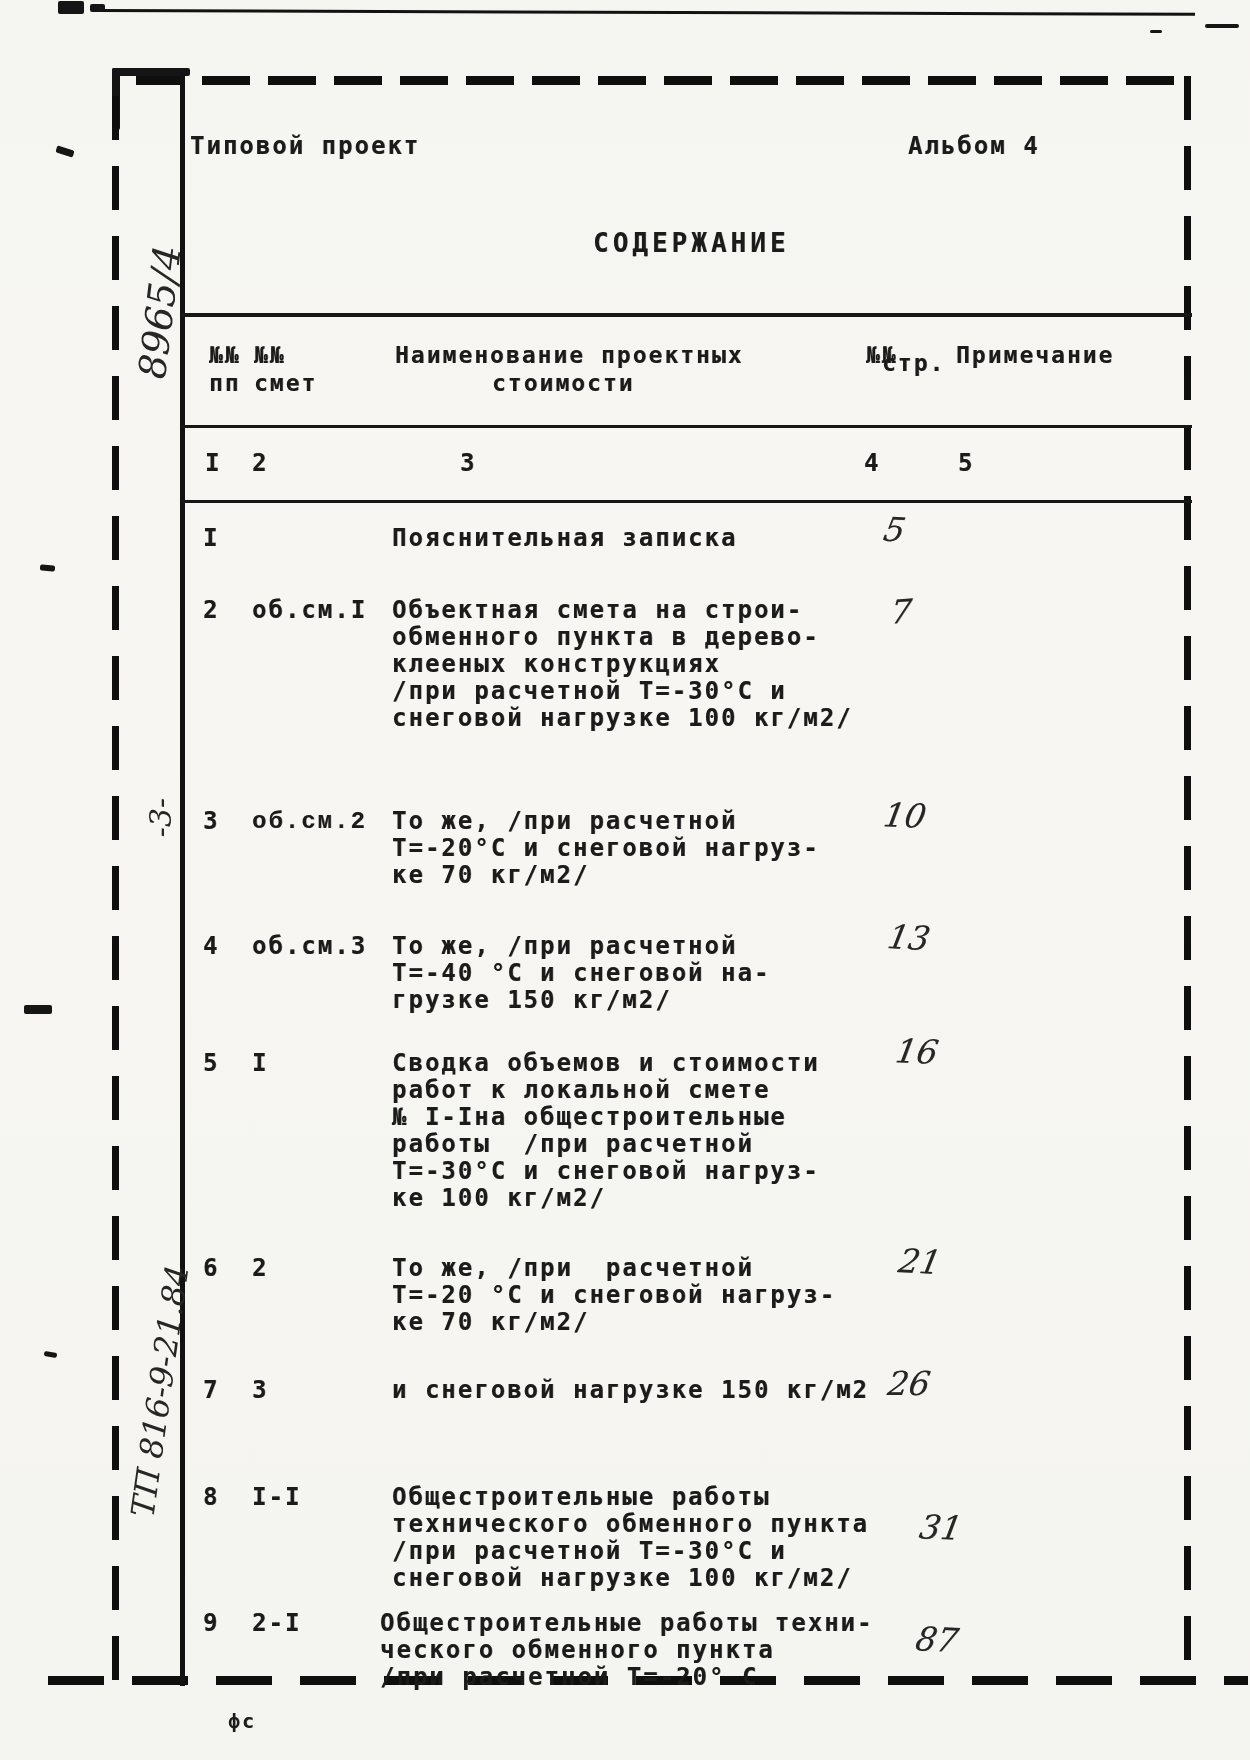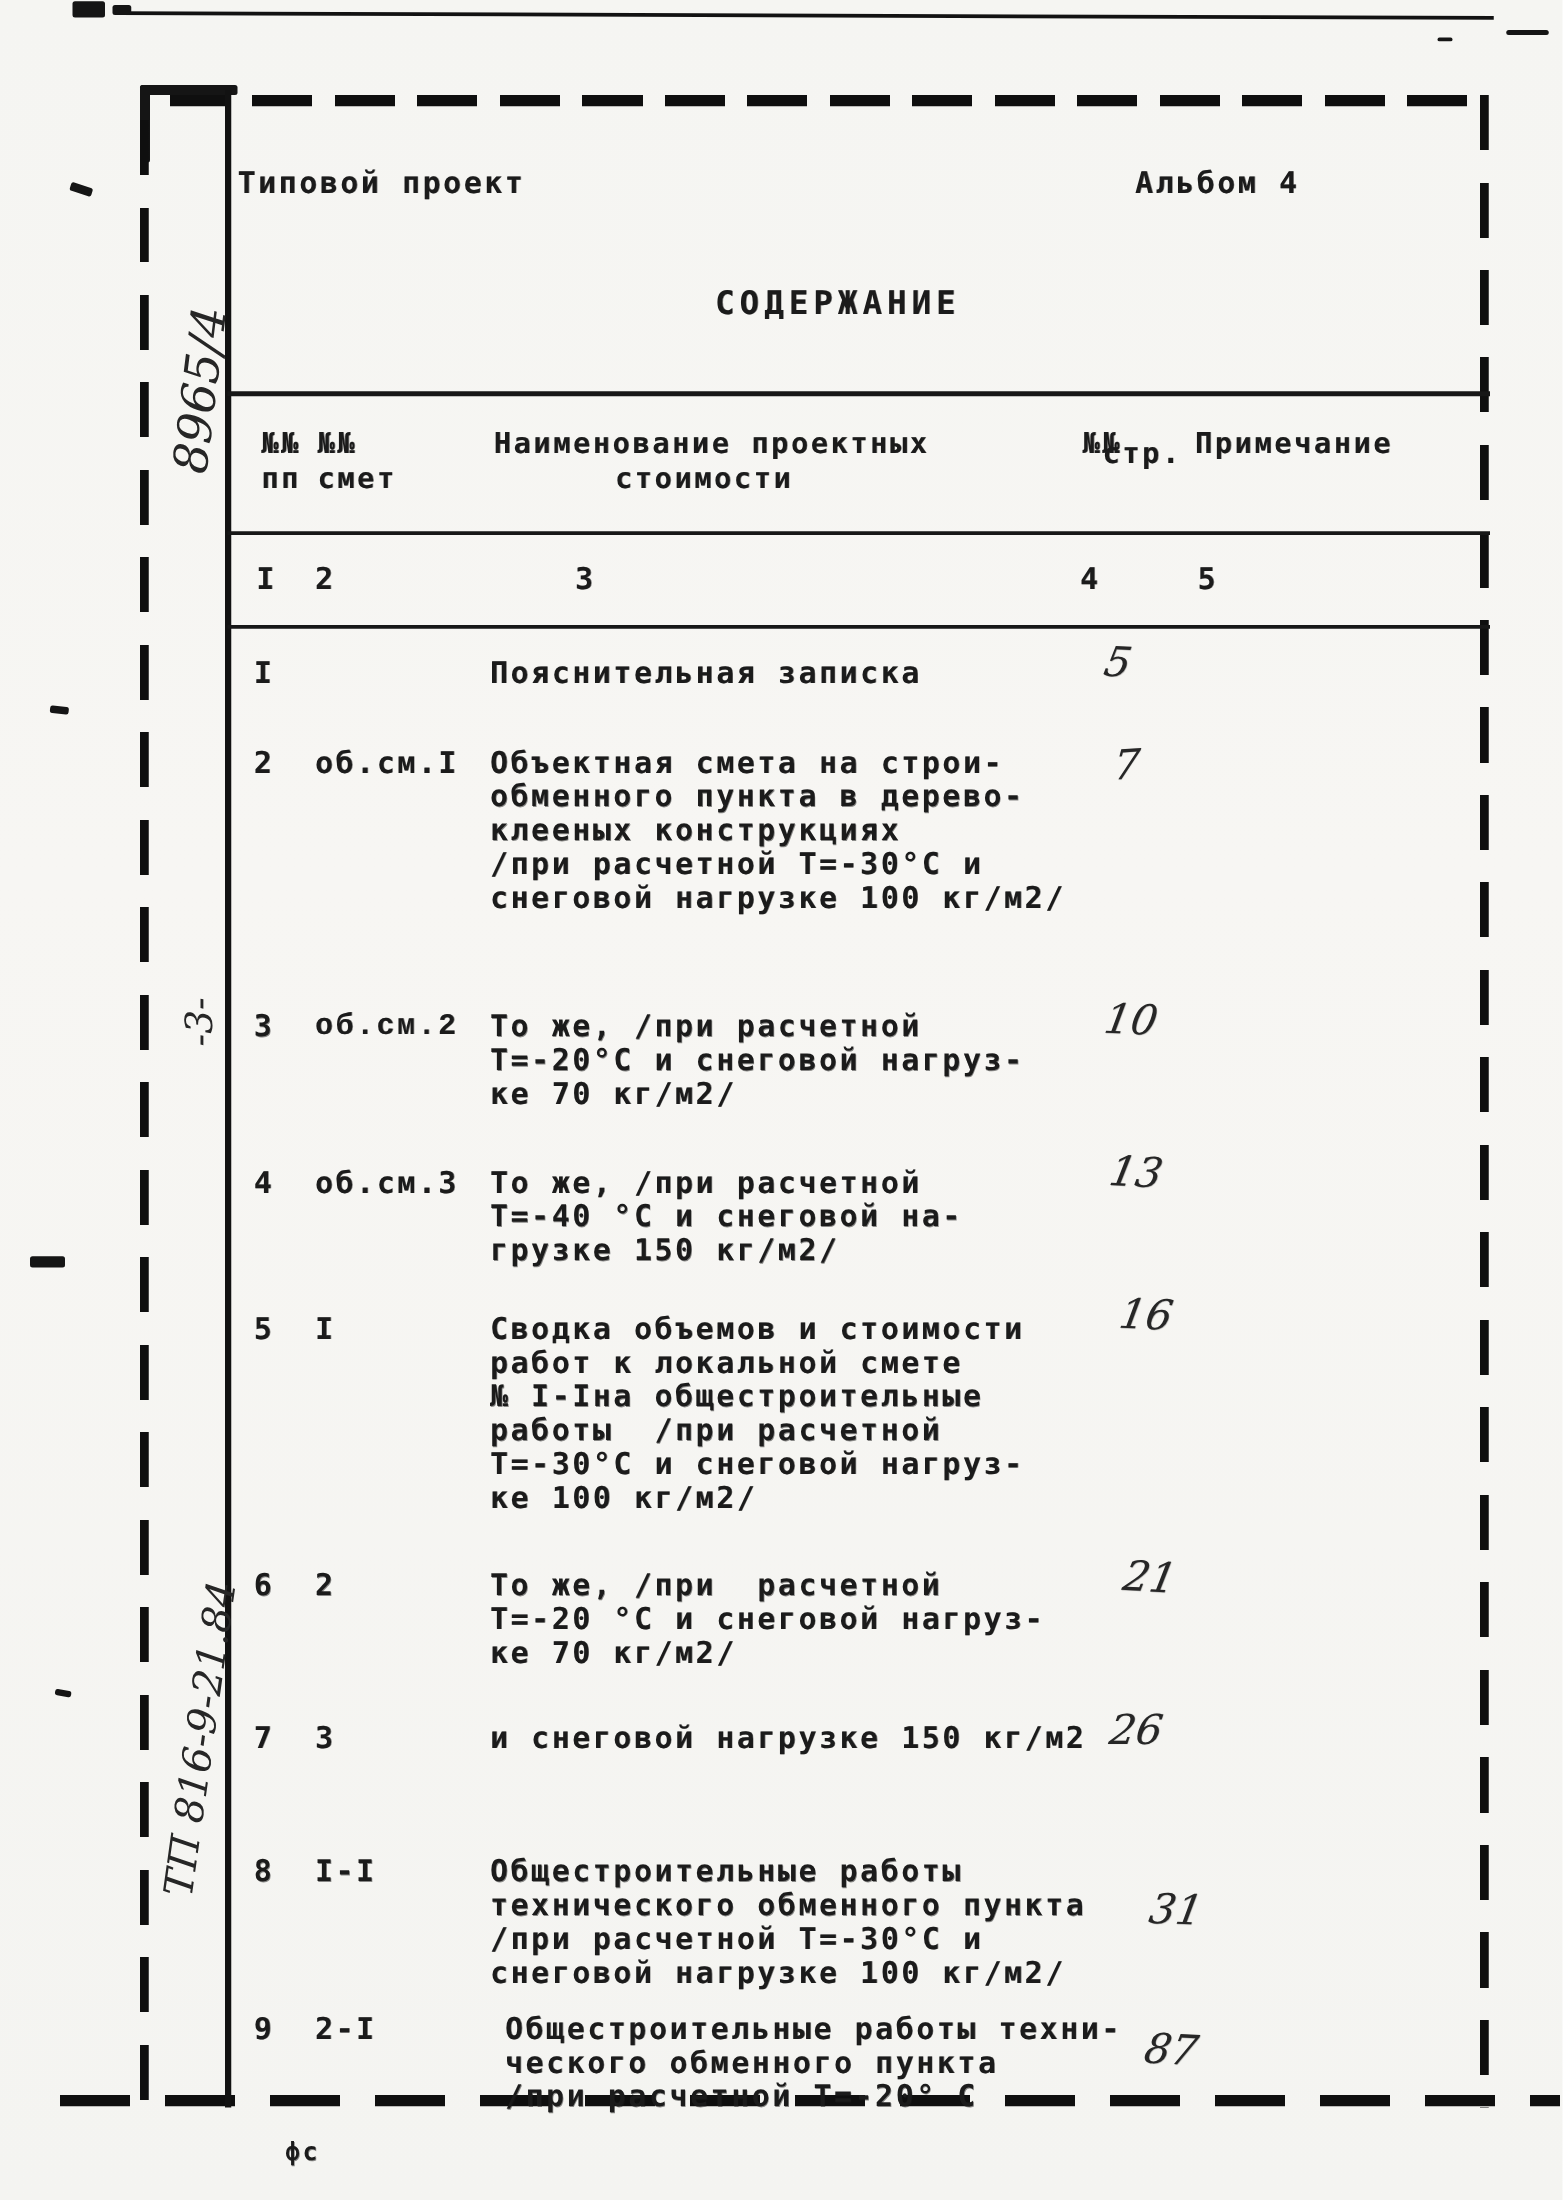--- a/index.html
+++ b/index.html
@@ -56,21 +56,21 @@
 <div class="abs dashHb" style="left:48px;top:1676px;width:1200px;height:9px;"></div>
 
 <div class="abs ink" style="left:180px;top:72px;width:5px;height:1614px;"></div>
 
 <div class="abs rule" style="left:182px;top:313px;width:1010px;height:4px;"></div>
 <div class="abs rule" style="left:182px;top:425px;width:1010px;height:3px;"></div>
 <div class="abs rule" style="left:182px;top:500px;width:1010px;height:3px;"></div>
 
 <div class="abs typed" style="left:190px;top:133px;">Типовой проект</div>
 <div class="abs typed" style="left:908px;top:133px;text-align:center;">Альбом 4</div>
-<div class="abs typed title" style="left:572px;top:230px;">СОДЕРЖАНИЕ</div>
+<div class="abs typed title" style="left:593px;top:230px;">СОДЕРЖАНИЕ</div>
 
 <div class="abs typed small" style="left:209px;top:342px;">№№</div>
 <div class="abs typed small" style="left:209px;top:370px;">пп</div>
 <div class="abs typed small" style="left:254px;top:342px;">№№</div>
 <div class="abs typed small" style="left:254px;top:370px;">смет</div>
 <div class="abs typed small" style="left:395px;top:342px;">Наименование проектных</div>
 <div class="abs typed small" style="left:492px;top:370px;">стоимости</div>
 <div class="abs typed small" style="left:866px;top:342px;">№№</div>
 <div class="abs typed small" style="left:866px;top:350px;margin-left:16px;">стр.</div>
 <div class="abs typed small" style="left:956px;top:342px;">Примечание</div>
@@ -160,21 +160,21 @@
         <div class="typed tline">Общестроительные работы</div>
         <div class="typed tline">технического обменного пункта</div>
         <div class="typed tline">/при расчетной Т=-30°С и</div>
         <div class="typed tline">снеговой нагрузке 100 кг/м2/</div>
       </div>
     </div>
     <div class="abs hand pagenum" style="left: 920px; top: 1508px; transform: skewX(-8deg) rotate(2deg);">31</div>
     <div class="abs" style="left: 0px; top: 1610px; width: 1250px;">
       <div class="abs typed" style="left: 203px; top: 0px;">9</div>
       <div class="abs typed" style="left: 252px; top: 0px;">2-I</div>
-      <div class="abs" style="left: 404px; top: 0px; width: 540px;">
+      <div class="abs" style="left: 380px; top: 0px; width: 540px;">
         <div class="typed tline">Общестроительные работы техни-</div>
         <div class="typed tline">ческого обменного пункта</div>
         <div class="typed tline">/при расчетной Т=-20° С</div>
       </div>
     </div>
     <div class="abs hand pagenum" style="left: 916px; top: 1620px; transform: skewX(-8deg) rotate(3deg);">87</div>
   </div>
 
 <div class="abs hand" style="left:-10px;top:290px;width:340px;text-align:center;font-size:38px;transform:rotate(-83deg);">8965/4</div>
 <div class="abs hand" style="left:118px;top:800px;width:84px;text-align:center;font-size:30px;transform:rotate(-90deg);">-3-</div>

